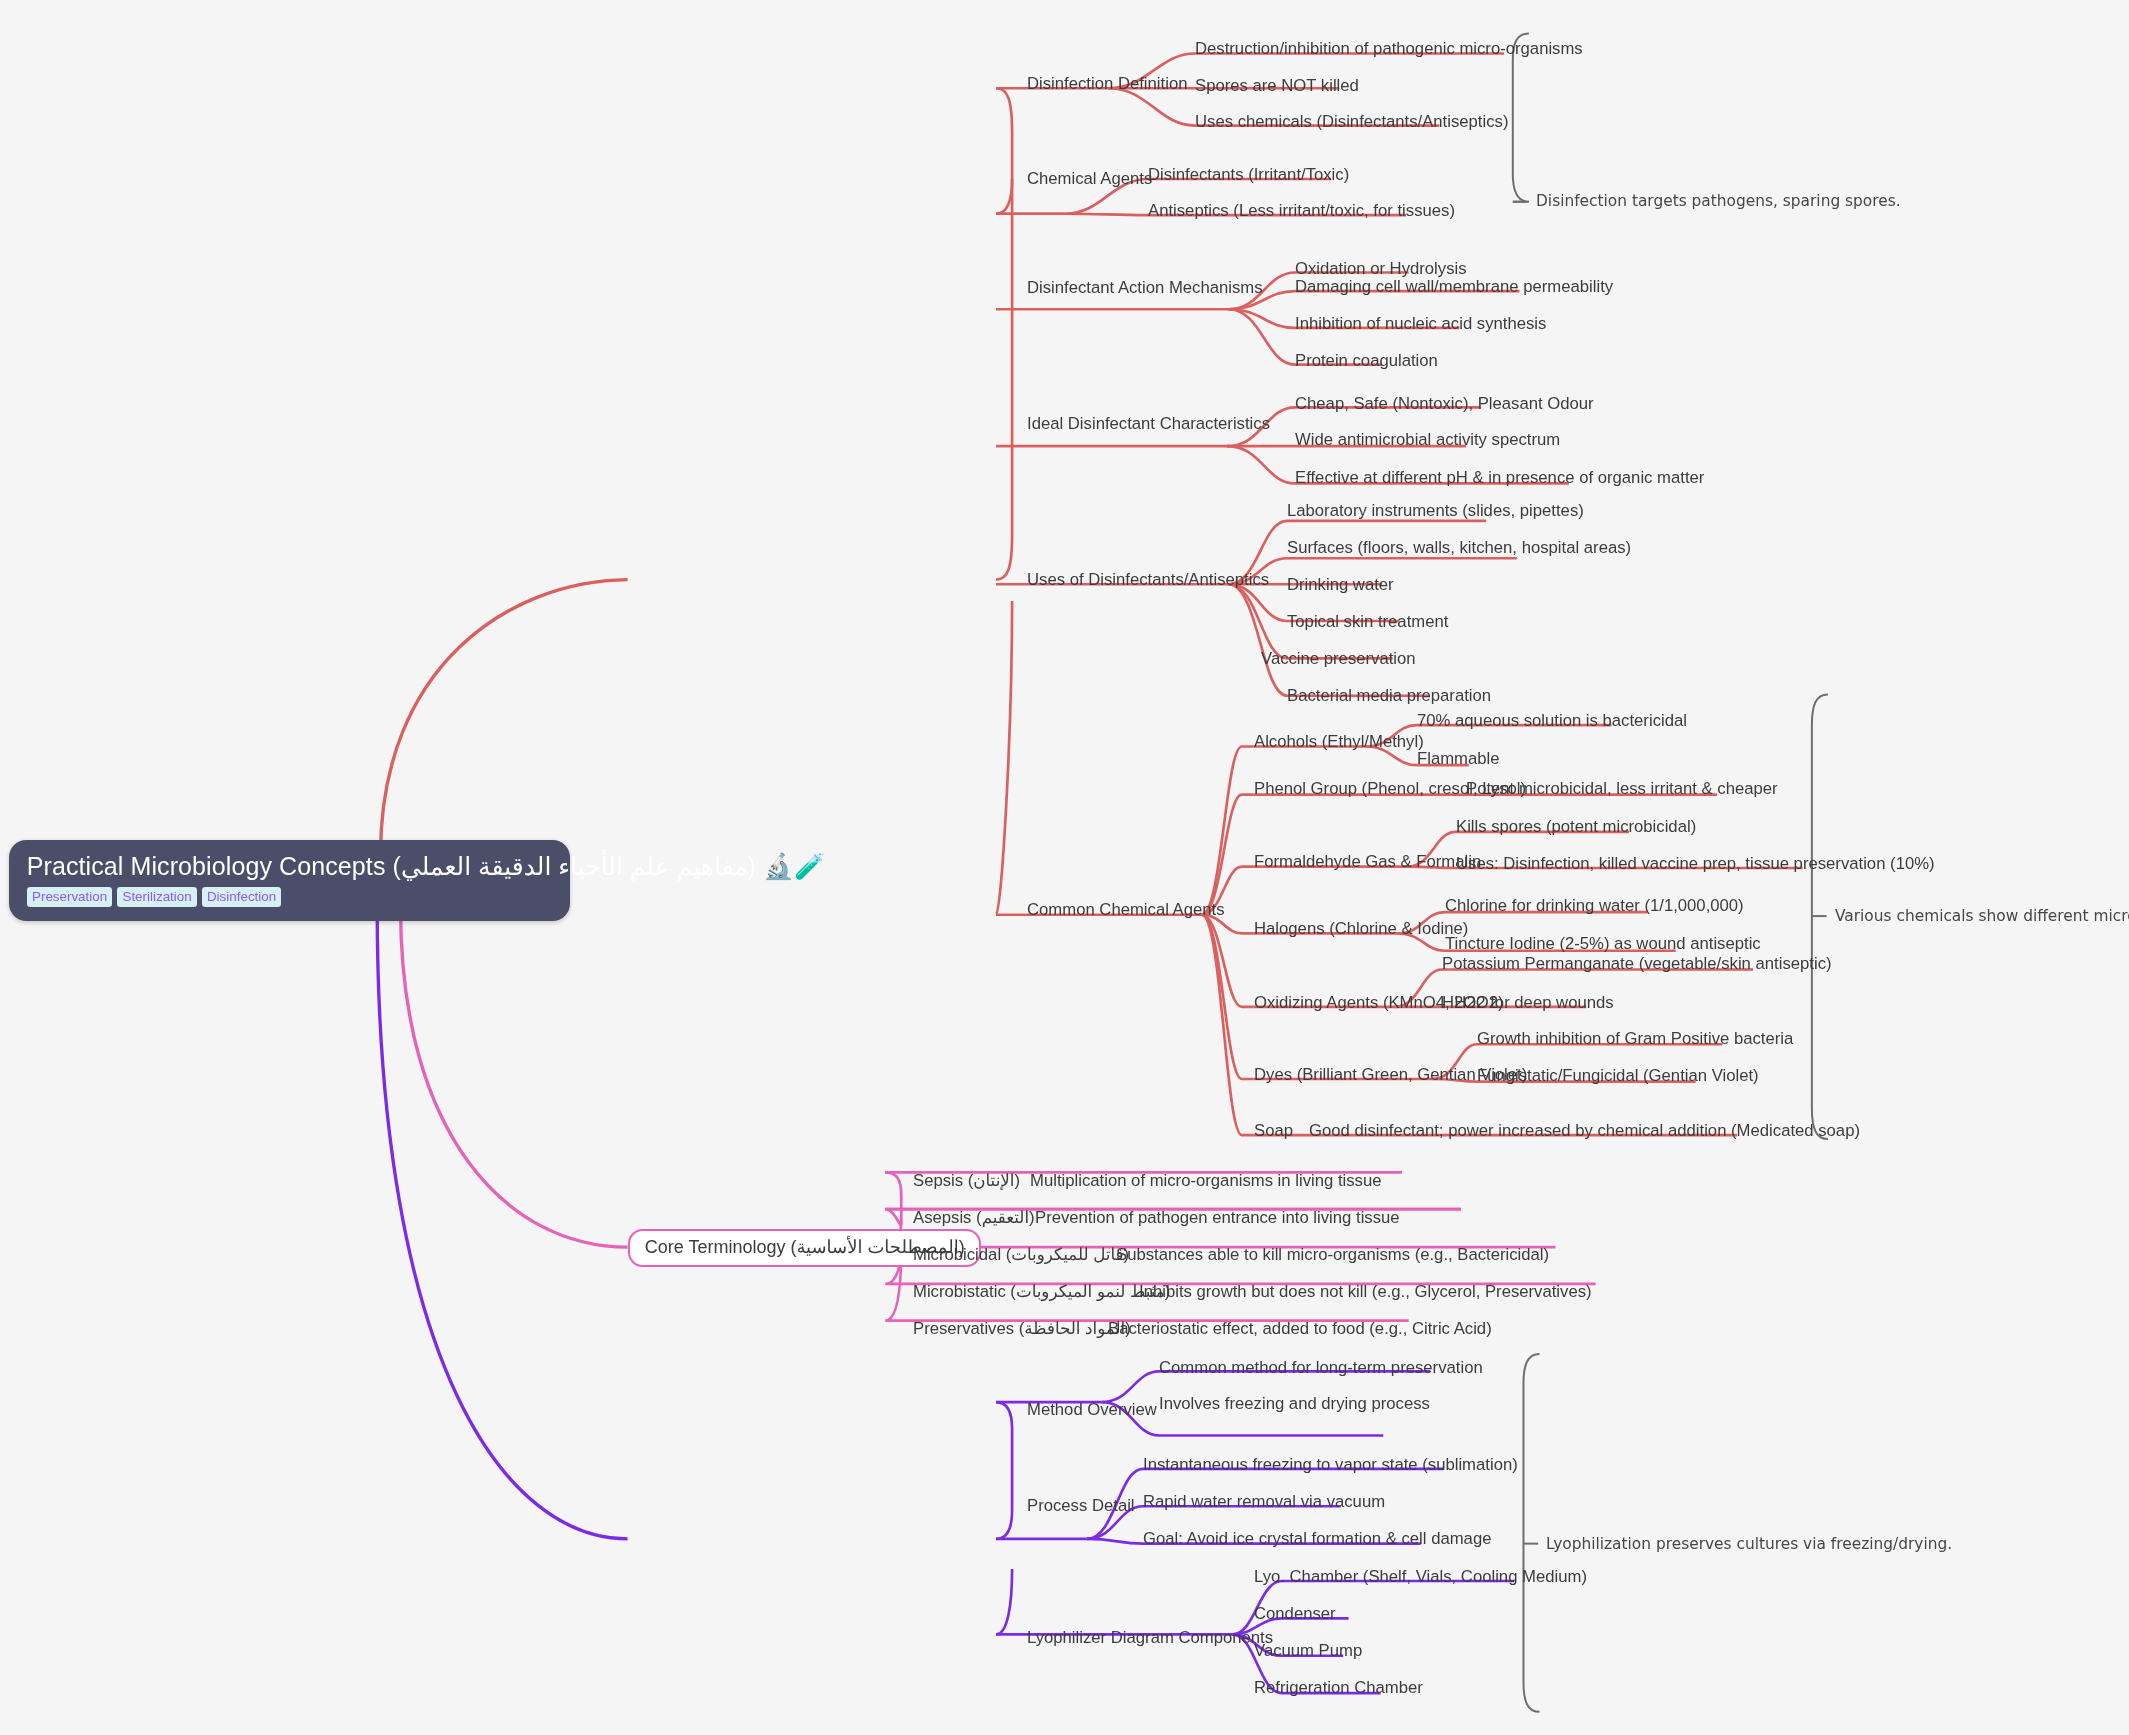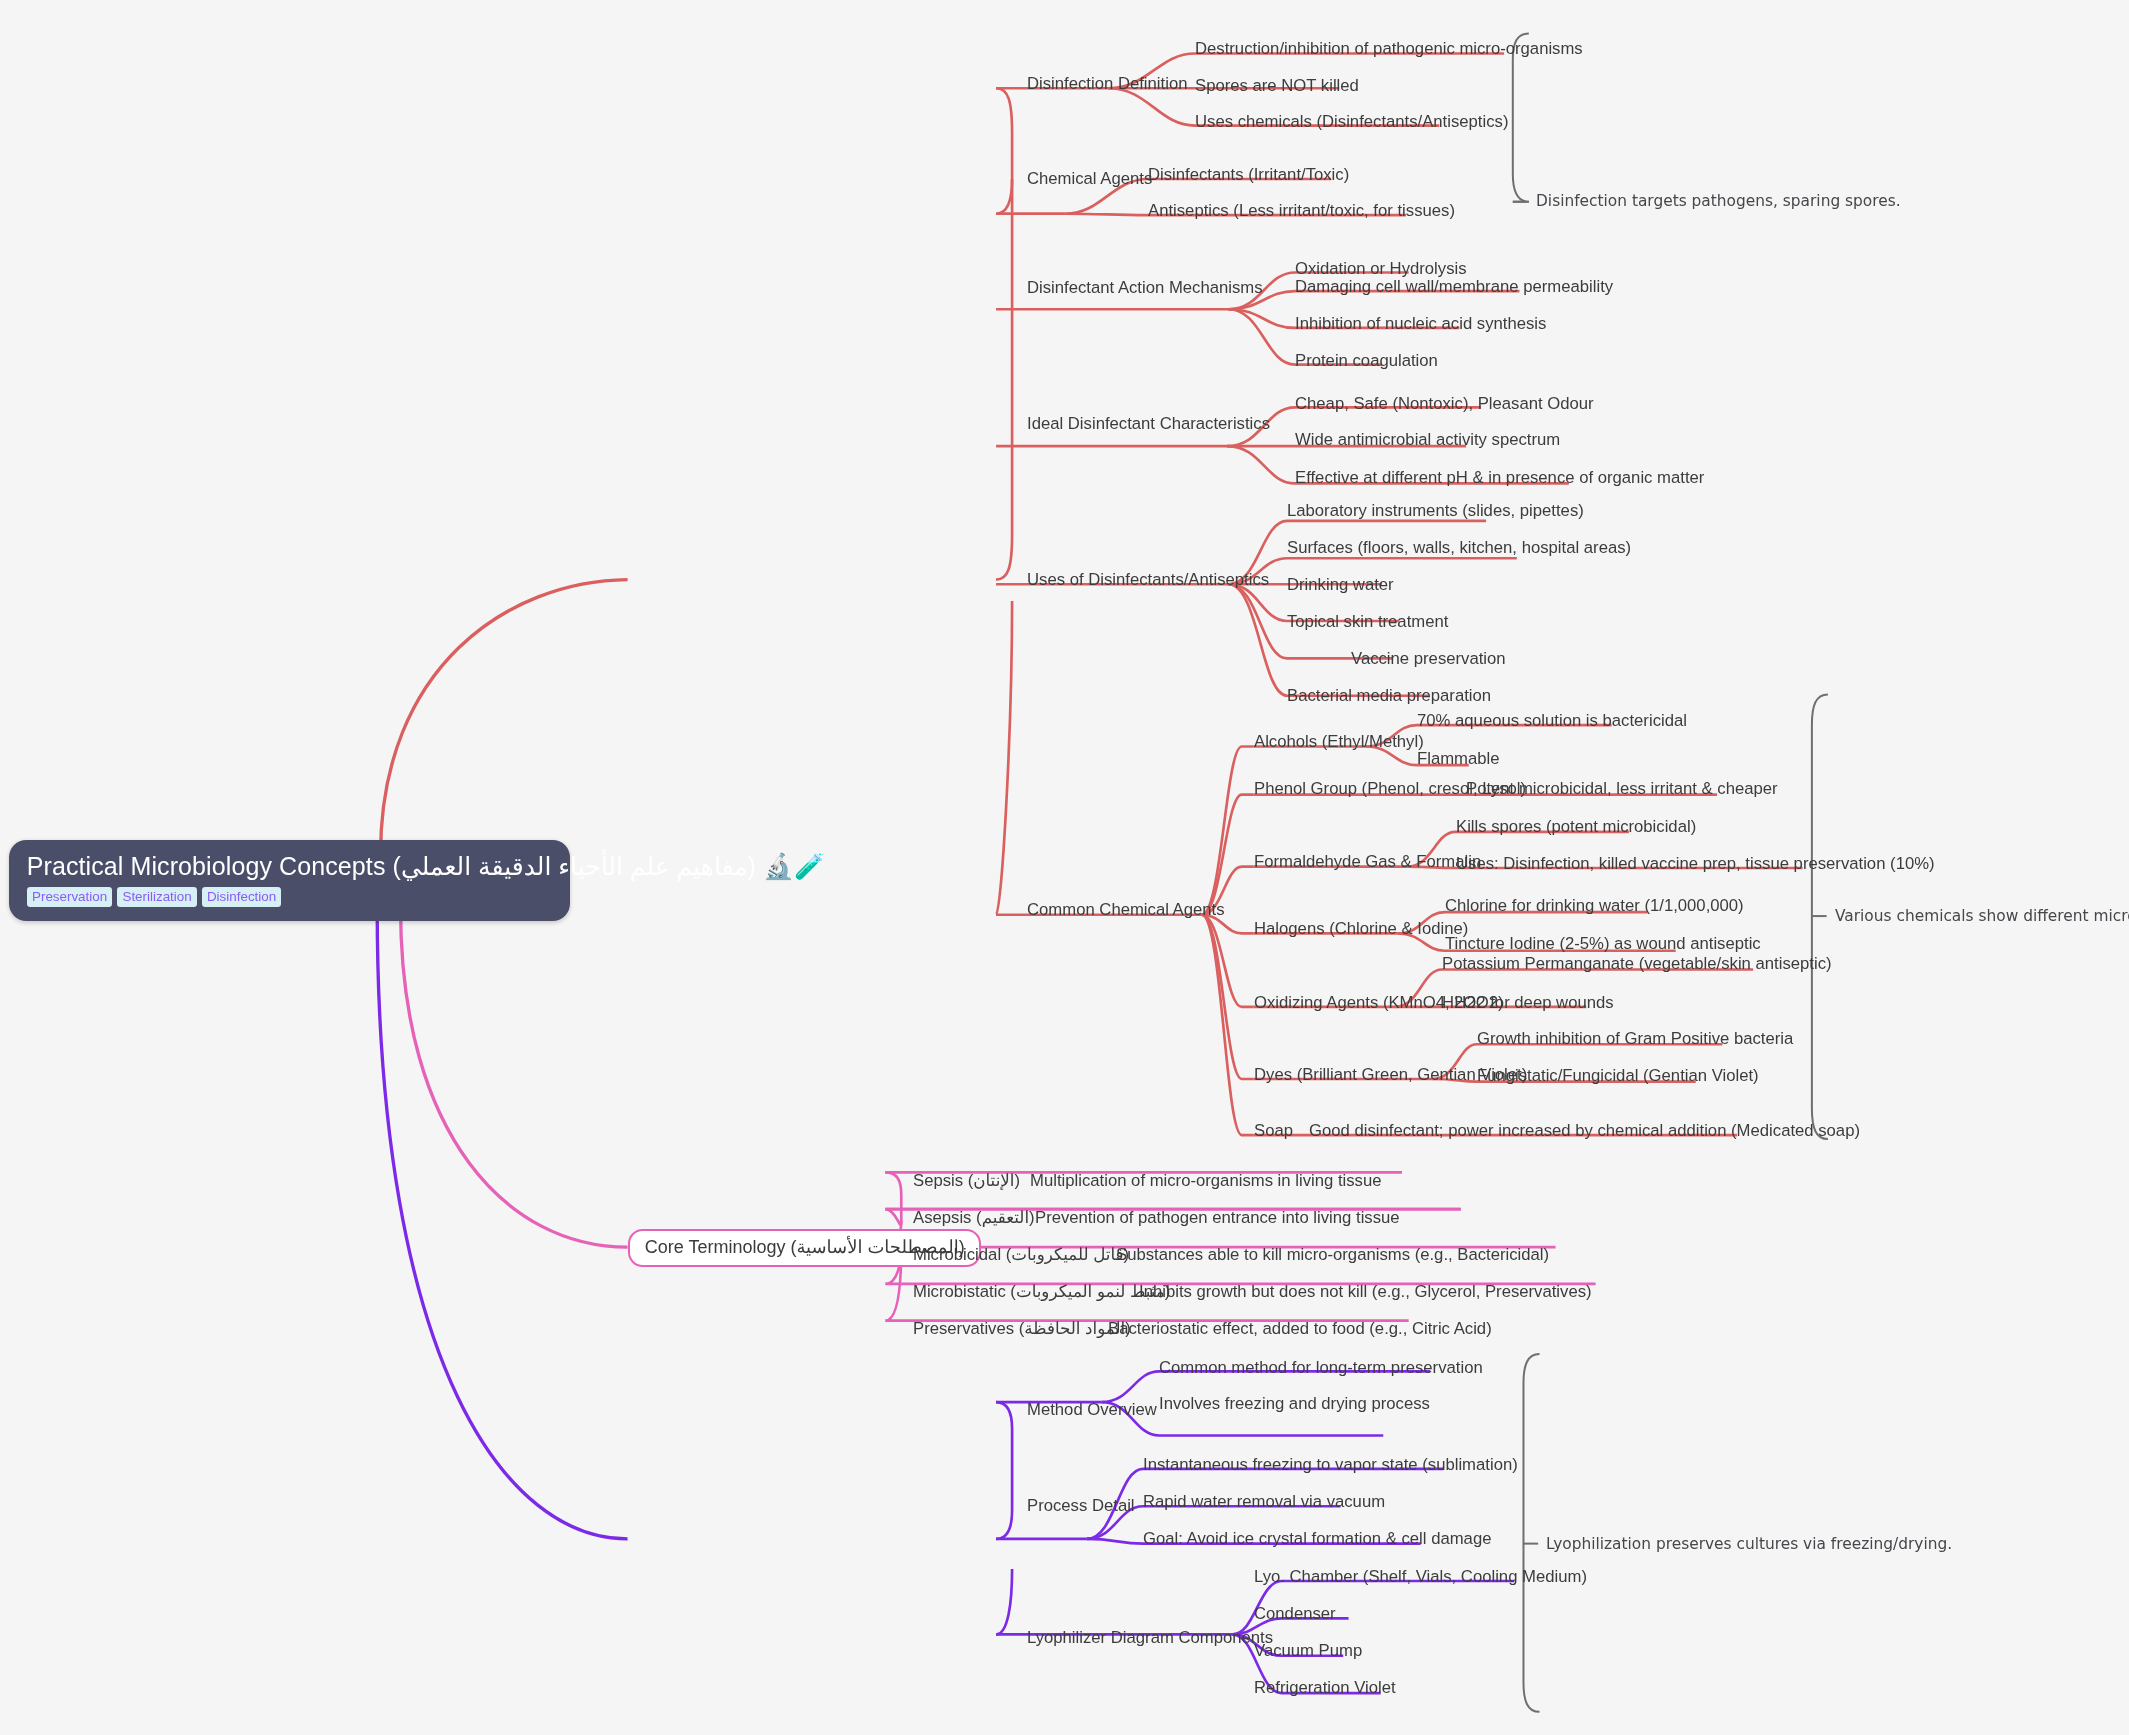--- a/index.html
+++ b/index.html
@@ -231,21 +231,21 @@
   <div class="node-label lvl3" style="left:1295px; top:352px;"><span>Protein coagulation</span></div>
 
   <div class="node-label lvl3" style="left:1295px; top:395px;"><span>Cheap, Safe (Nontoxic), Pleasant Odour</span></div>
   <div class="node-label lvl3" style="left:1295px; top:431px;"><span>Wide antimicrobial activity spectrum</span></div>
   <div class="node-label lvl3" style="left:1295px; top:469px;"><span>Effective at different pH &amp; in presence of organic matter</span></div>
 
   <div class="node-label lvl3" style="left:1287px; top:502px;"><span>Laboratory instruments (slides, pipettes)</span></div>
   <div class="node-label lvl3" style="left:1287px; top:539px;"><span>Surfaces (floors, walls, kitchen, hospital areas)</span></div>
   <div class="node-label lvl3" style="left:1287px; top:576px;"><span>Drinking water</span></div>
   <div class="node-label lvl3" style="left:1287px; top:613px;"><span>Topical skin treatment</span></div>
-  <div class="node-label lvl3" style="left:1351px; top:650px;"><span>Vaccine preservation</span></div>
+  <div class="node-label lvl3" style="left:1261px; top:650px;"><span>Vaccine preservation</span></div>
   <div class="node-label lvl3" style="left:1287px; top:687px;"><span>Bacterial media preparation</span></div>
 
   <div class="node-label lvl3" style="left:1254px; top:733px;"><span>Alcohols (Ethyl/Methyl)</span></div>
   <div class="node-label lvl3" style="left:1254px; top:780px;"><span>Phenol Group (Phenol, cresol, Lysol)</span></div>
   <div class="node-label lvl3" style="left:1254px; top:853px;"><span>Formaldehyde Gas &amp; Formalin</span></div>
   <div class="node-label lvl3" style="left:1254px; top:920px;"><span>Halogens (Chlorine &amp; Iodine)</span></div>
   <div class="node-label lvl3" style="left:1254px; top:994px;"><span>Oxidizing Agents (KMnO4, H2O2)</span></div>
   <div class="node-label lvl3" style="left:1254px; top:1066px;"><span>Dyes (Brilliant Green, Gentian Violet)</span></div>
   <div class="node-label lvl3" style="left:1254px; top:1122px;"><span>Soap</span></div>
 
@@ -287,20 +287,20 @@
   <div class="node-label lvl3" style="left:1159px; top:1359px;"><span>Common method for long-term preservation</span></div>
   <div class="node-label lvl3" style="left:1159px; top:1395px;"><span>Involves freezing and drying process</span></div>
 
   <div class="node-label lvl3" style="left:1143px; top:1456px;"><span>Instantaneous freezing to vapor state (sublimation)</span></div>
   <div class="node-label lvl3" style="left:1143px; top:1493px;"><span>Rapid water removal via vacuum</span></div>
   <div class="node-label lvl3" style="left:1143px; top:1530px;"><span>Goal: Avoid ice crystal formation &amp; cell damage</span></div>
 
   <div class="node-label lvl3" style="left:1254px; top:1568px;"><span>Lyo. Chamber (Shelf, Vials, Cooling Medium)</span></div>
   <div class="node-label lvl3" style="left:1254px; top:1605px;"><span>Condenser</span></div>
   <div class="node-label lvl3" style="left:1254px; top:1642px;"><span>Vacuum Pump</span></div>
-  <div class="node-label lvl3" style="left:1254px; top:1679px;"><span>Refrigeration Violet</span></div>
+  <div class="node-label lvl3" style="left:1254px; top:1679px;"><span>Refrigeration Chamber</span></div>
 
   <div class="summary-text" style="left:1536px; top:193px;"><span>Disinfection targets pathogens, sparing spores.</span></div>
   <div class="summary-text" style="left:1835px; top:908px;"><span>Various chemicals show different microbicidal/static effects.</span></div>
   <div class="summary-text" style="left:1546px; top:1536px;"><span>Lyophilization preserves cultures via freezing/drying.</span></div>
 
 </div>
 
 
 </body></html>

